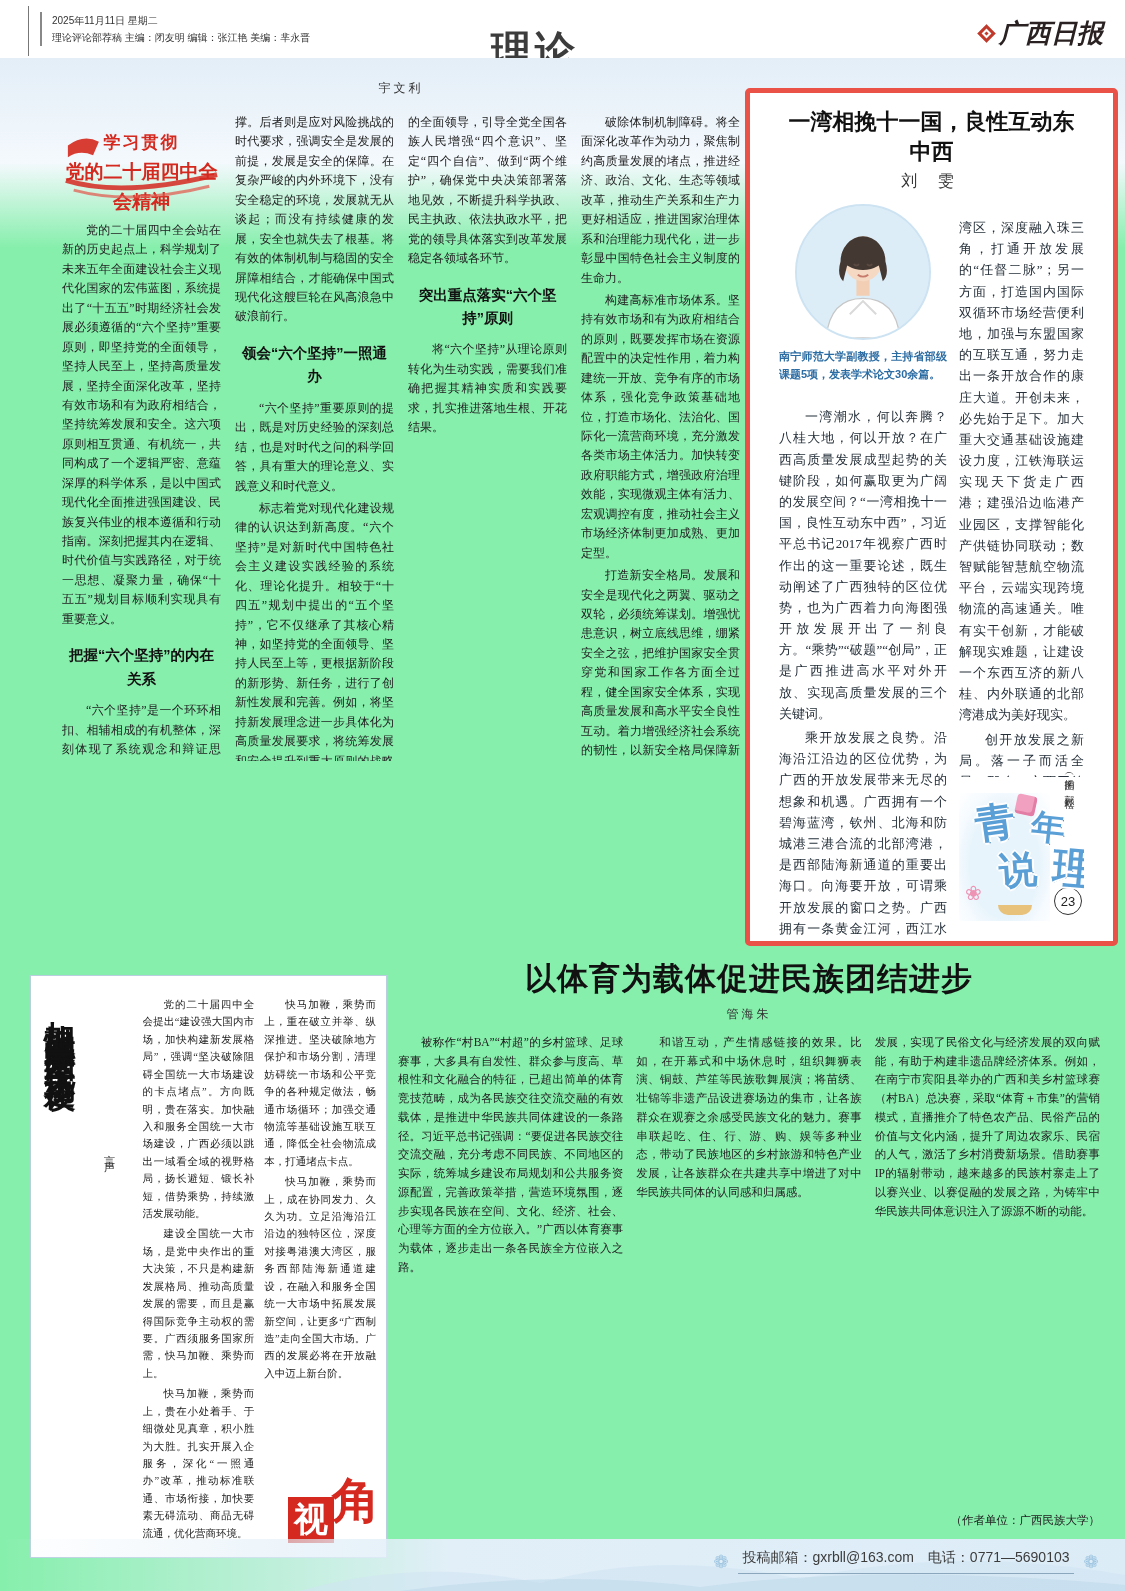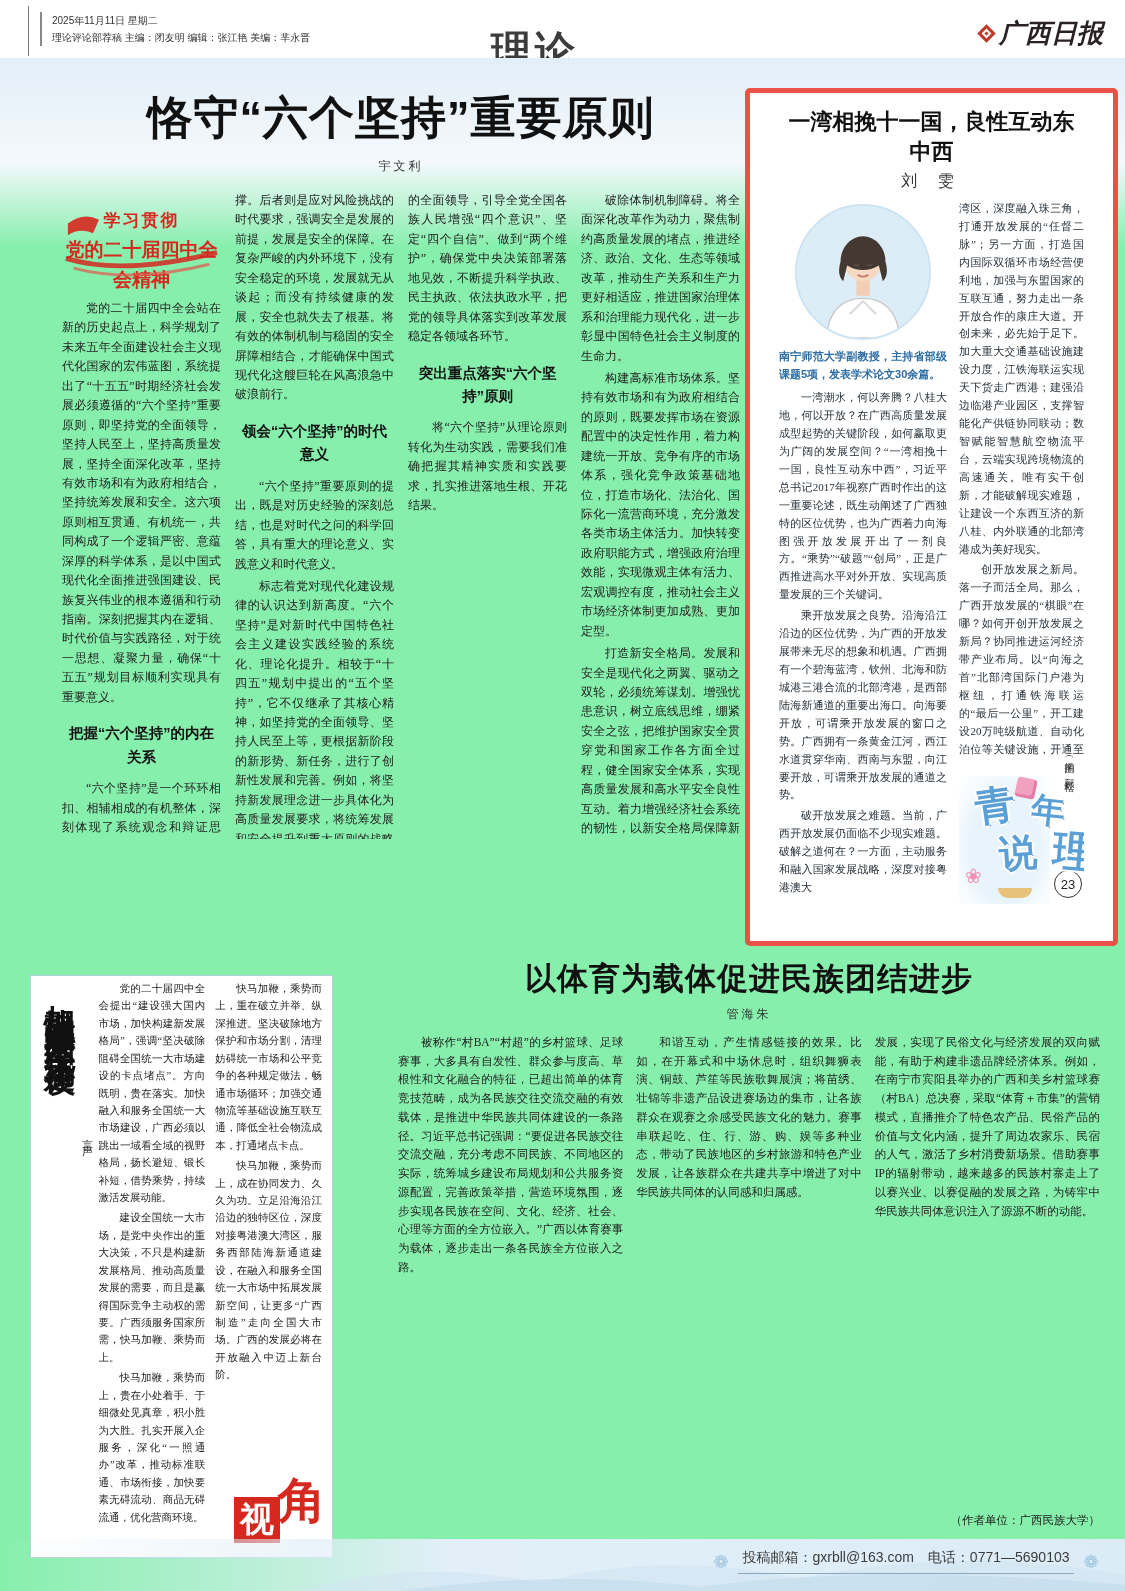--- a/index.html
+++ b/index.html
@@ -43,38 +43,38 @@
   .spot-headline{font-family:"Liberation Sans",sans-serif;font-weight:bold;font-size:22px;text-align:center;
                  color:#111;margin:4px 0 4px;}
   .spot-byline{font-family:"Liberation Sans",sans-serif;font-size:16px;text-align:center;letter-spacing:8px;color:#333;margin-bottom:8px;}
   .spot-cols{display:flex;gap:12px;height:742px;overflow:hidden;}
   .spot-left{width:168px;display:flex;flex-direction:column;}
   .spot-right{flex:1;display:flex;flex-direction:column;min-width:0;}
   .portrait-wrap{display:flex;justify-content:center;margin:4px 0 8px;}
   .portrait{width:132px;height:132px;border-radius:50%;overflow:hidden;border:2px solid #cde3f2;background:#dcedf8;}
   .profile-caption{font-family:"Liberation Sans",sans-serif;font-weight:bold;font-size:11px;line-height:1.6;
                    color:#2b6ca3;text-align:justify;margin-bottom:6px;}
-  .spot-text{font-size:11px;line-height:1.63;text-align:justify;color:#26303a;overflow:hidden;}
+  .spot-text{font-size:13px;line-height:1.63;text-align:justify;color:#26303a;overflow:hidden;margin-top:17px;}
   .spot-left .spot-text{flex:1;}
   .spot-right .spot-text{height:560px;}
   .logo-row{display:flex;align-items:flex-end;gap:4px;height:140px;margin-top:4px;}
   .ynl-logo{position:relative;flex:1;height:128px;background:radial-gradient(ellipse at 50% 55%,#e8f4fb 55%,#f6fbff 75%,rgba(255,255,255,0) 100%);}
   .ynl-char{position:absolute;font-family:"Liberation Sans",sans-serif;font-weight:bold;color:#5a9fd6;
             text-shadow:-2px 0 #fff,2px 0 #fff,0 -2px #fff,0 2px #fff,1px 1px 0 #2f6ea8;}
   .ynl-cube{position:absolute;right:14px;top:2px;width:20px;height:20px;background:#f2a0bf;border-radius:4px;transform:rotate(12deg);
             box-shadow:inset -3px -3px 0 #e27ea6;}
   .ynl-flower{position:absolute;left:6px;bottom:16px;color:#ef93b4;font-size:20px;}
   .ynl-boat{position:absolute;right:18px;bottom:6px;width:34px;height:10px;background:#e8c27a;border-radius:0 0 10px 10px;}
   .badge-number{width:26px;height:26px;border:1.5px solid #333;border-radius:50%;display:flex;align-items:center;justify-content:center;
                 font-family:"Liberation Sans",sans-serif;font-size:13px;color:#222;margin:0 2px 6px 0;}
   .illu-credit{writing-mode:vertical-rl;font-size:10px;color:#333;letter-spacing:2px;height:110px;margin-bottom:8px;}
   .logo-side{display:flex;flex-direction:column;align-items:center;}
   
-  .market-box{position:absolute;left:30px;top:975px;width:303px;height:583px;box-sizing:border-box;
-              border:1px solid #b9cfe0;background:#fff;padding:4px 10px 12px 12px;display:flex;gap:4px;}
+  .market-box{position:absolute;left:30px;top:975px;width:357px;height:583px;box-sizing:border-box;
+              border:1px solid #b9cfe0;background:#fff;padding:20px 10px 12px 12px;display:flex;gap:26px;}
   .market-headline{writing-mode:vertical-rl;font-family:"Liberation Sans",sans-serif;font-weight:bold;
                    font-size:31px;line-height:1.05;letter-spacing:4px;color:#111;height:520px;}
   .market-byline{writing-mode:vertical-rl;font-family:"Liberation Sans",sans-serif;font-size:11px;color:#333;
                  letter-spacing:6px;padding-top:150px;}
   .market-cols{flex:1;display:flex;gap:10px;min-width:0;}
   .market-col{flex:1;min-width:0;font-size:10.5px;line-height:1.66;text-align:justify;color:#222;overflow:hidden;}
   .shijiao{position:absolute;right:2px;bottom:4px;width:100px;height:88px;background:#fff;display:flex;align-items:center;justify-content:center;}
   .sj-box{position:relative;width:92px;height:80px;}
   .sj-sq{position:absolute;left:0;bottom:6px;width:46px;height:46px;background:#d5281e;display:flex;align-items:center;justify-content:center;
          color:#fff;font-family:"Liberation Sans",sans-serif;font-weight:bold;font-size:34px;}
@@ -111,41 +111,40 @@
     </div>
     <div class="brand">
       <span class="brand-diamond"></span>
       <span>广西日报</span>
     </div>
   </div>
 
   <div class="sky"></div>
 
   <div class="main-article">
-    <div class="main-headline">恪守“六个坚持”重要原则</div>
     <div class="byline">宇文利</div>
     <div class="columns">
       <div class="col">
         <div class="badge">
           <svg viewBox="0 0 160 96">
             <path d="M4,30 Q20,18 36,26 L30,40 Q16,34 4,42 Z" fill="#d5281e" opacity="0.9"></path>
             <path d="M2,66 Q60,84 158,60" stroke="#d5281e" stroke-width="5" fill="none" opacity="0.85"></path>
             <path d="M10,76 Q70,92 150,72" stroke="#e2554a" stroke-width="3" fill="none" opacity="0.7"></path>
           </svg>
           <div class="badge-l1">学习贯彻</div>
           <div class="badge-l2">党的二十届四中全会精神</div>
         </div>
         <p class="p">党的二十届四中全会站在新的历史起点上，科学规划了未来五年全面建设社会主义现代化国家的宏伟蓝图，系统提出了“十五五”时期经济社会发展必须遵循的“六个坚持”重要原则，即坚持党的全面领导，坚持人民至上，坚持高质量发展，坚持全面深化改革，坚持有效市场和有为政府相结合，坚持统筹发展和安全。这六项原则相互贯通、有机统一，共同构成了一个逻辑严密、意蕴深厚的科学体系，是以中国式现代化全面推进强国建设、民族复兴伟业的根本遵循和行动指南。深刻把握其内在逻辑、时代价值与实践路径，对于统一思想、凝聚力量，确保“十五五”规划目标顺利实现具有重要意义。</p>
         <div class="subhead">把握“六个坚持”的内在关系</div>
         <p class="p">“六个坚持”是一个环环相扣、相辅相成的有机整体，深刻体现了系统观念和辩证思维，展现了对现代化建设规律认识的深化。</p>
 
       </div>
       <div class="col">
         <p class="p" style="text-indent:0;">撑。后者则是应对风险挑战的时代要求，强调安全是发展的前提，发展是安全的保障。在复杂严峻的内外环境下，没有安全稳定的环境，发展就无从谈起；而没有持续健康的发展，安全也就失去了根基。将有效的体制机制与稳固的安全屏障相结合，才能确保中国式现代化这艘巨轮在风高浪急中破浪前行。</p>
-        <div class="subhead">领会“六个坚持”的时代意义</div>
+        <div class="subhead">领会“六个坚持”一照通办</div>
         <p class="p">“六个坚持”重要原则的提出，既是对历史经验的深刻总结，也是对时代之问的科学回答，具有重大的理论意义、实践意义和时代意义。</p>
         <p class="p">标志着党对现代化建设规律的认识达到新高度。“六个坚持”是对新时代中国特色社会主义建设实践经验的系统化、理论化提升。相较于“十四五”规划中提出的“五个坚持”，它不仅继承了其核心精神，如坚持党的全面领导、坚持人民至上等，更根据新阶段的新形势、新任务，进行了创新性发展和完善。例如，将坚持新发展理念进一步具体化为高质量发展要求，将统筹发展和安全提升到重大原则的战略高度。这充分体现了我们党对现代化建设规律认识的不断深化，理论自信和战略定力进一步增强。</p>
       </div>
       <div class="col">
         <p class="p" style="text-indent:0;">的全面领导，引导全党全国各族人民增强“四个意识”、坚定“四个自信”、做到“两个维护”，确保党中央决策部署落地见效，不断提升科学执政、民主执政、依法执政水平，把党的领导具体落实到改革发展稳定各领域各环节。</p>
         <div class="subhead">突出重点落实“六个坚持”原则</div>
         <p class="p">将“六个坚持”从理论原则转化为生动实践，需要我们准确把握其精神实质和实践要求，扎实推进落地生根、开花结果。</p>
       </div>
       <div class="col">
         <p class="p">破除体制机制障碍。将全面深化改革作为动力，聚焦制约高质量发展的堵点，推进经济、政治、文化、生态等领域改革，推动生产关系和生产力更好相适应，推进国家治理体系和治理能力现代化，进一步彰显中国特色社会主义制度的生命力。</p>

